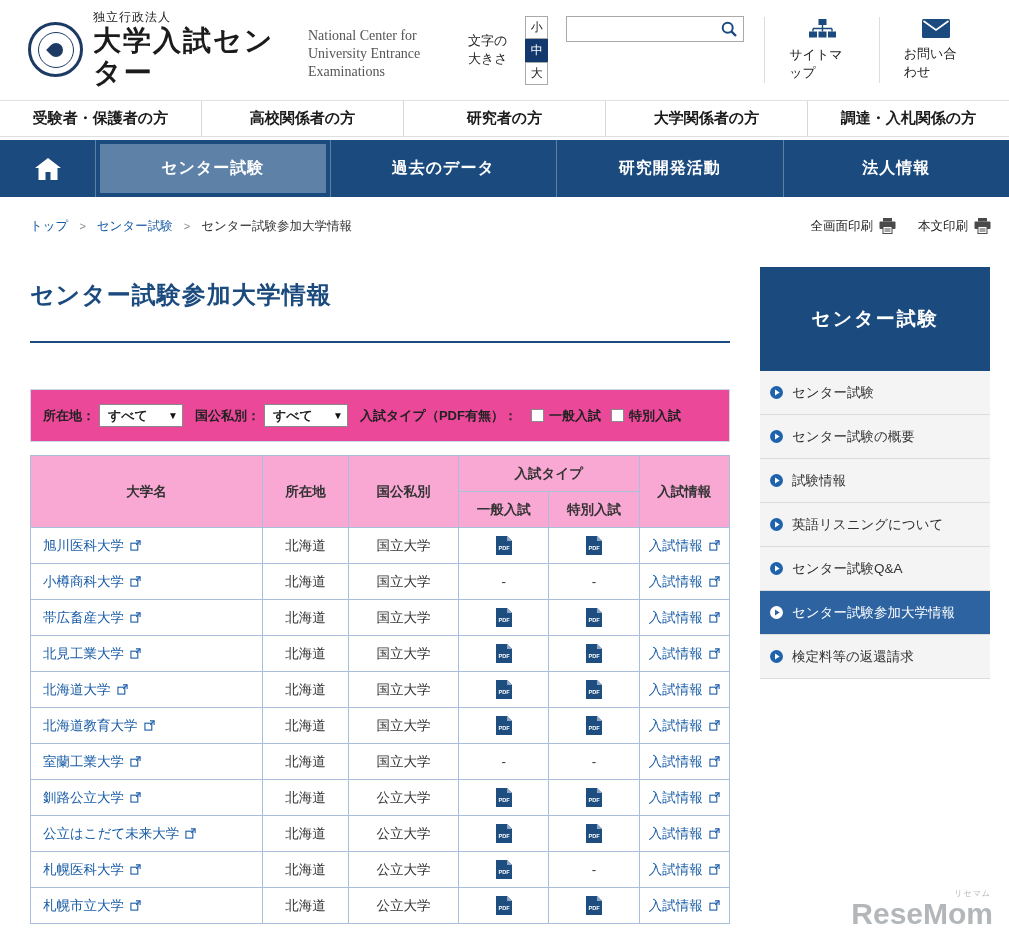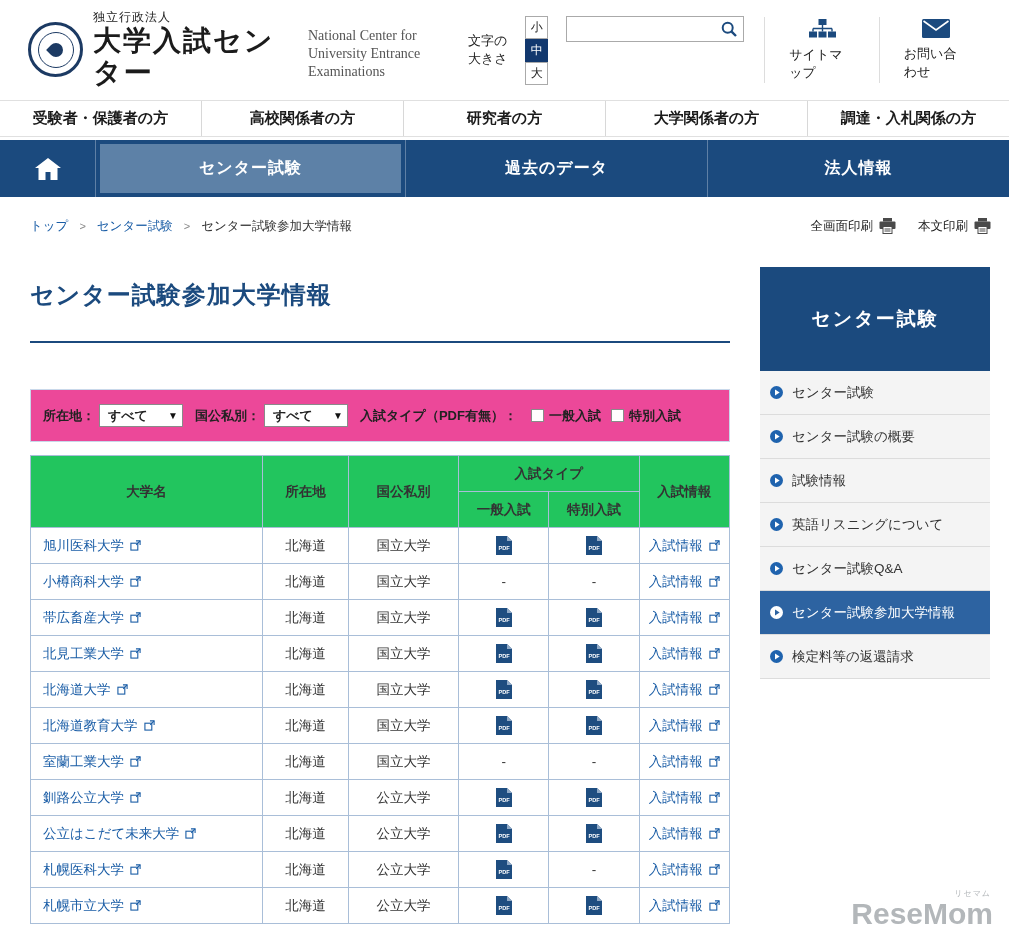--- a/index.html
+++ b/index.html
@@ -63,21 +63,21 @@
   .filter-box { margin-top:46px; background:#ec4899; border:1px solid #c9d8ea; padding:14px 12px; display:flex; align-items:center; font-size:13px; font-weight:bold; color:#222; }
   .f-label { margin-right:4px; white-space:nowrap; }
   .select { display:inline-flex; align-items:center; justify-content:space-between; width:84px; height:23px; background:#fff; border:1px solid #8a8a8a; padding:0 4px 0 8px; font-size:13px; margin-right:12px; cursor:pointer; }
   .caret { font-size:10px; color:#111; }
   .checkboxes { display:inline-flex; align-items:center; }
   .cb-label { display:inline-flex; align-items:center; gap:5px; margin-left:10px; cursor:pointer; white-space:nowrap; }
   .cb-label input { appearance:none; -webkit-appearance:none; width:13px; height:13px; border:1px solid #8a8a8a; background:#fff; margin:0; }
 
   .uni-table { width:100%; border-collapse:collapse; margin-top:13px; font-size:13.5px; table-layout:fixed; }
   .uni-table th, .uni-table td { border:1px solid #a9bed8; height:36px; }
-  .uni-table thead th { background:#22c55e; font-weight:bold; color:#333; text-align:center; }
+  .uni-table thead th { background:#f9a8d4; font-weight:bold; color:#333; text-align:center; }
   th.w-name { width:232px; text-align:left; padding-left:0; }
   th.w-loc { width:86px; }
   th.w-cat { width:110px; }
   th.w-gen { width:90px; }
   th.w-spec { width:90px; }
   .td-name { text-align:left; padding-left:12px; }
   .c { text-align:center; }
   .uni-link { color:#1a5da6; display:inline-flex; align-items:center; gap:6px; }
   .ext-icon { display:inline-flex; }
   .pdf-icon { display:inline-flex; vertical-align:middle; }
@@ -172,20 +172,21 @@
     <a class="home-btn">
       <span style="display:inline-flex;">
         <svg width="26" height="22" viewBox="0 0 26 22">
             <path d="M13 0 L26 10 H22.5 V22 H15.5 V14 H10.5 V22 H3.5 V10 H0 Z" fill="#fff"></path>
           </svg>
       </span>
     </a>
     <div class="main-nav-items">
         <a class="main-nav-item active">センター試験</a>
         <a class="main-nav-item">過去のデータ</a>
+        <a class="main-nav-item">研究開発活動</a>
         <a class="main-nav-item">法人情報</a>
       </div>
   </nav>
 
   <div class="breadcrumb-row">
     <nav class="breadcrumb">
         <a class="bc-item">トップ</a>
         <span class="bc-sep">&gt;</span>
         <a class="bc-item">センター試験</a>
         <span class="bc-sep">&gt;</span>

